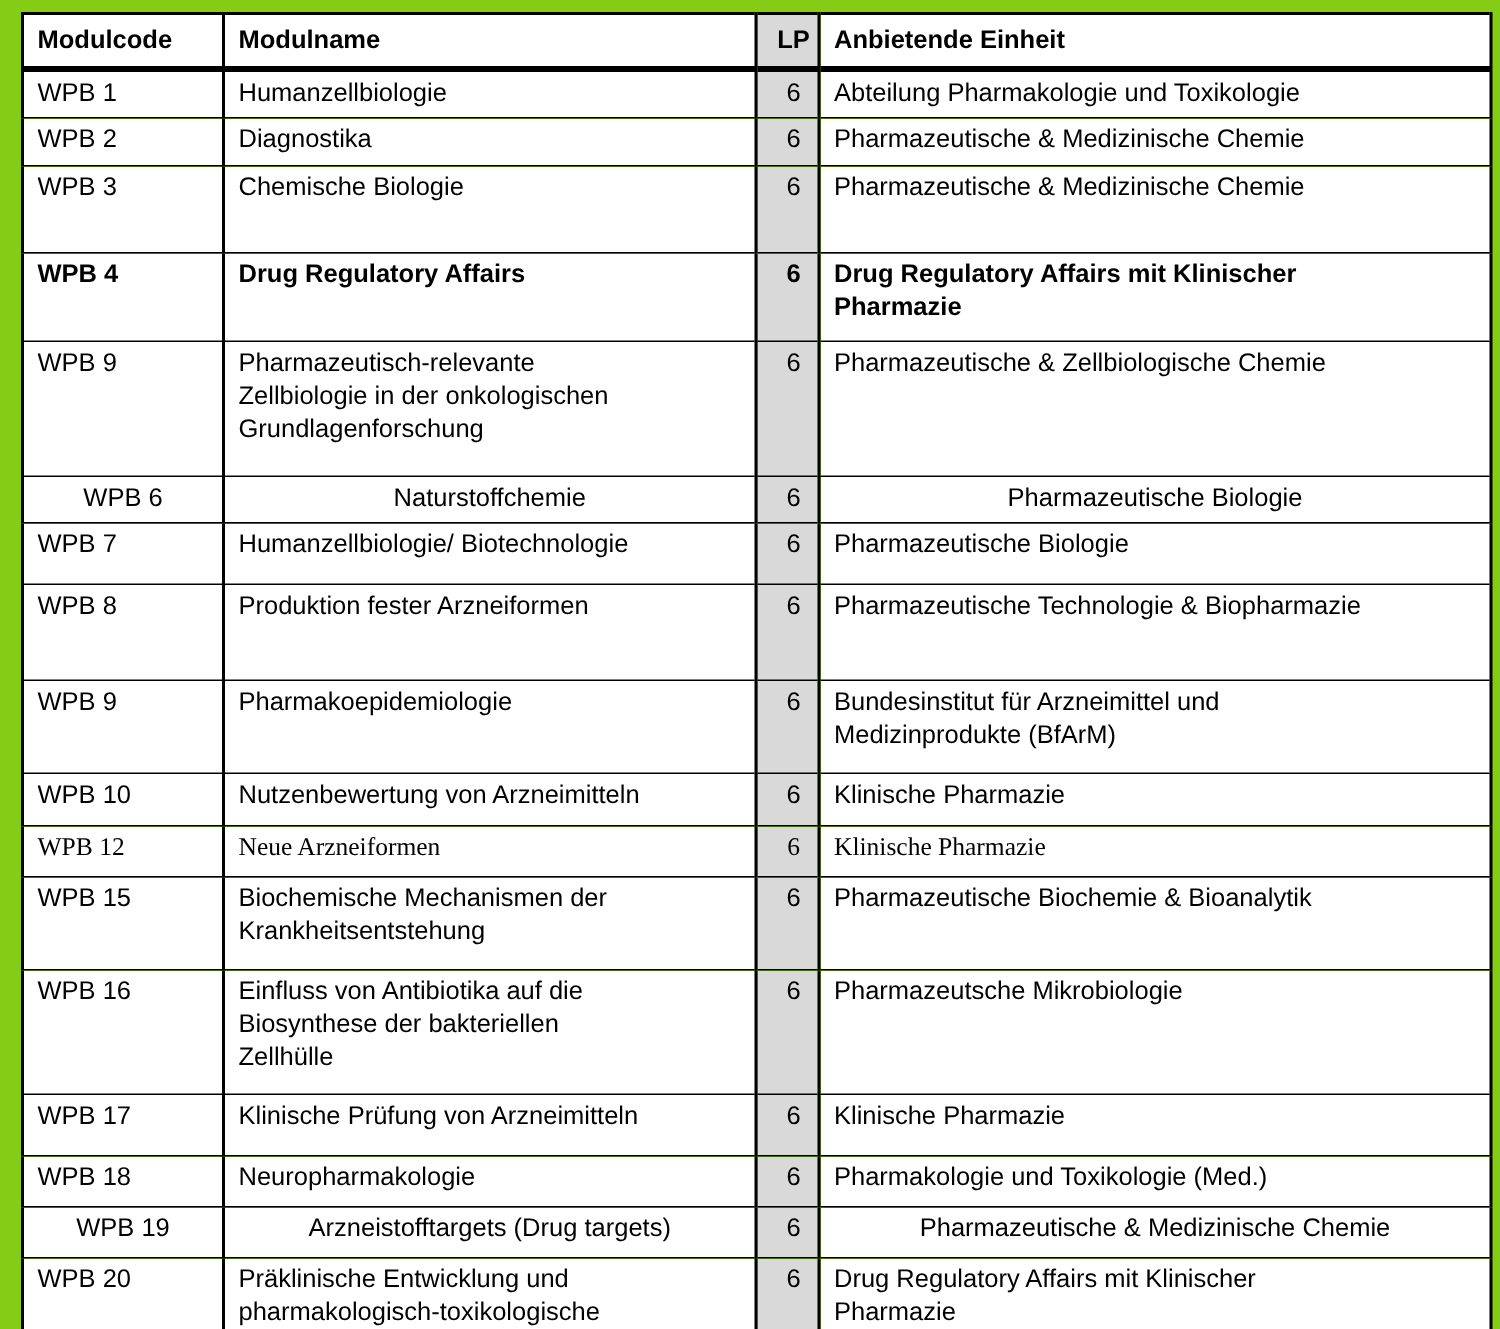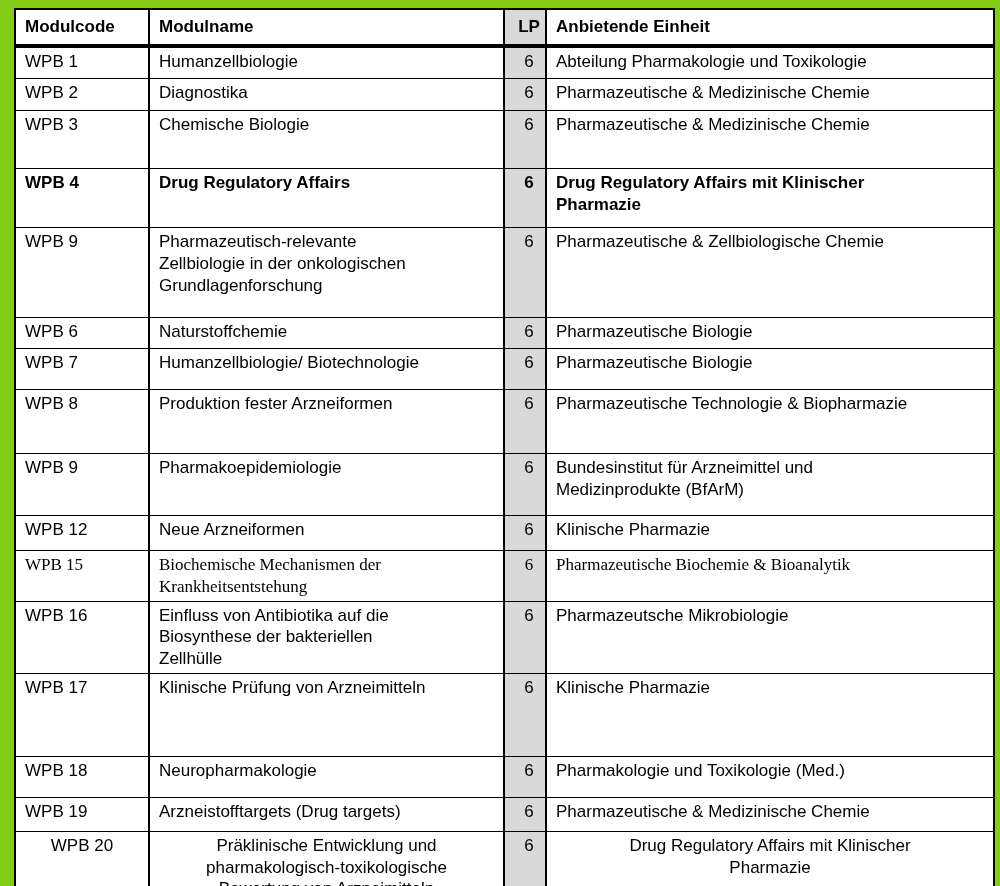--- a/index.html
+++ b/index.html
@@ -54,21 +54,21 @@
     padding-right: 4px;
   }
   td.wrap { white-space: pre-line; }
 
   
   tbody tr:nth-child(1)  td { height: 24px; }
   tbody tr:nth-child(2)  td { height: 25px; }
   tbody tr:nth-child(3)  td { height: 51px; }
   tbody tr:nth-child(4)  td { height: 52px; font-weight: bold; }
   tbody tr:nth-child(5)  td { height: 83px; }
-  tbody tr:nth-child(6)  td { height: 24px; }
+  tbody tr:nth-child(6)  td { height: 24px; text-align: center; }
   tbody tr:nth-child(7)  td { height: 34px; }
   tbody tr:nth-child(8)  td { height: 57px; }
   tbody tr:nth-child(9)  td { height: 55px; }
   tbody tr:nth-child(10) td { height: 28px; }
   tbody tr:nth-child(11) td { height: 27px; font-family: Liberation Serif, serif; }
   tbody tr:nth-child(12) td { height: 55px; }
   tbody tr:nth-child(13) td { height: 76px; margin-left: 30px; }
   tbody tr:nth-child(14) td { height: 34px; }
   tbody tr:nth-child(15) td { height: 27px; }
   tbody tr:nth-child(16) td { height: 27px; text-align: center; }
@@ -147,20 +147,26 @@
           <td class="wrap">Pharmazeutische Technologie &amp; Biopharmazie</td>
         </tr>
         <tr>
           <td>WPB 9</td>
           <td class="wrap">Pharmakoepidemiologie</td>
           <td class="lp-col">6</td>
           <td class="wrap">Bundesinstitut für Arzneimittel und
 Medizinprodukte (BfArM)</td>
         </tr>
         <tr>
+          <td>WPB 10</td>
+          <td class="wrap">Nutzenbewertung von Arzneimitteln</td>
+          <td class="lp-col">6</td>
+          <td class="wrap">Klinische Pharmazie</td>
+        </tr>
+        <tr>
           <td>WPB 12</td>
           <td class="wrap">Neue Arzneiformen</td>
           <td class="lp-col">6</td>
           <td class="wrap">Klinische Pharmazie</td>
         </tr>
         <tr>
           <td>WPB 15</td>
           <td class="wrap">Biochemische Mechanismen der
 Krankheitsentstehung</td>
           <td class="lp-col">6</td>

